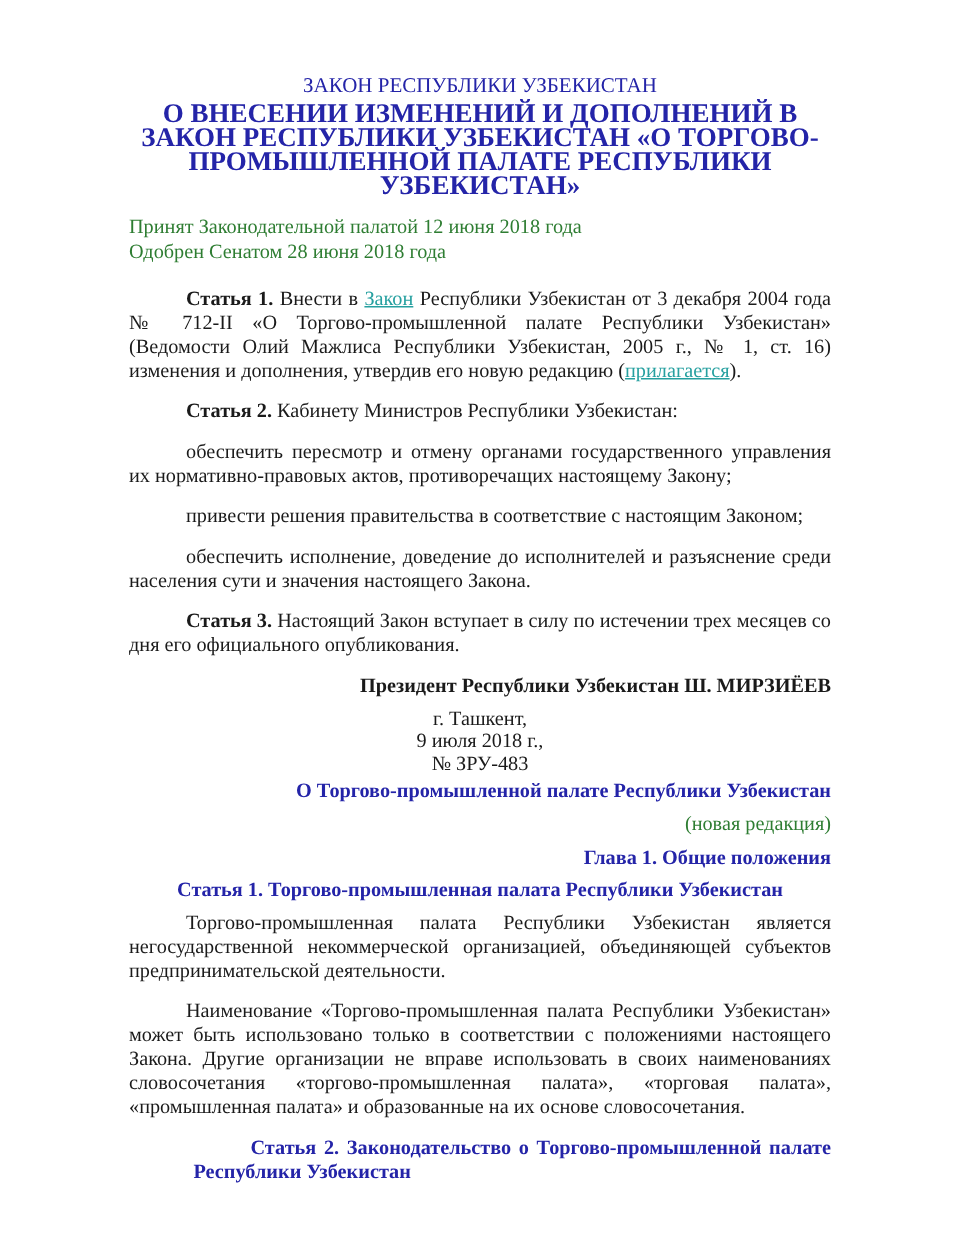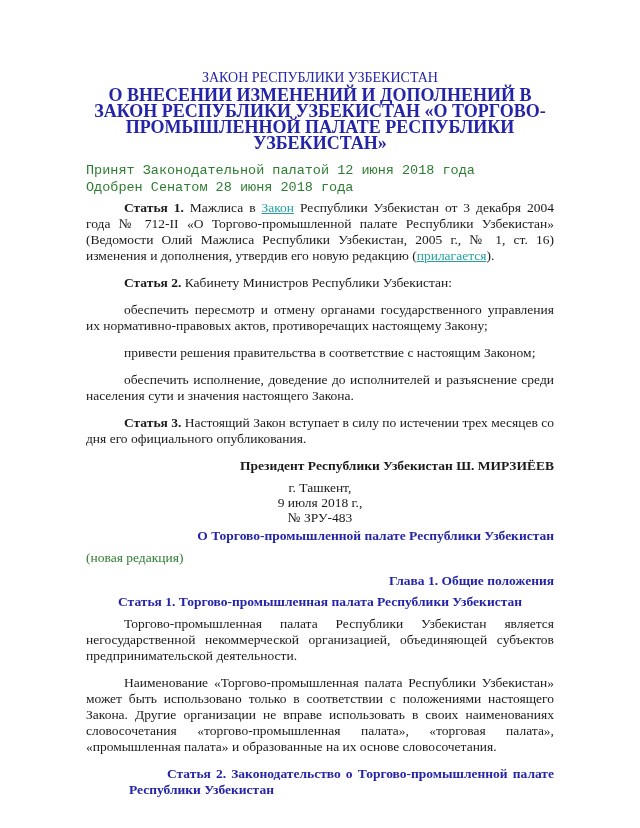--- a/index.html
+++ b/index.html
@@ -6,21 +6,21 @@
     margin: 0;
     padding: 0;
     background: #ffffff;
   }
   .page {
     position: relative;
     width: 640px;
     height: 828px;
     background: #ffffff;
     box-sizing: border-box;
-    padding: 70px 86px 0 86px;
+    padding: 50px 86px 0 86px;
     font-family: "Liberation Serif", "DejaVu Serif", serif;
     font-size: 13.5px;
     line-height: 16px;
     color: var(--body_text, #1a1a1a);
     overflow: hidden;
   }
   p { margin: 0; }
   .bold   { font-weight: bold; }
   .doc-title {
     text-align: center;
@@ -35,21 +35,21 @@
     font-weight: bold;
     font-size: 18px;
     line-height: 16px;
     margin-bottom: 11px;
   }
   .accept-line {
     color: var(--accept_green, #2e7d32);
     text-align: left;
     line-height: 17px;
   }
-  .accept-block { margin-bottom: 4px; font-family: Liberation Mono, monospace; }
+  .accept-block { margin-bottom: 15px; }
   .para {
     text-align: justify;
     text-indent: 38px;
     margin-bottom: 11px;
   }
   .link {
     color: var(--link_teal, #26a0a0);
     text-decoration: underline;
     cursor: pointer;
   }
@@ -62,21 +62,21 @@
     text-align: center;
     line-height: 15px;
   }
   .law-title {
     text-align: right;
     font-weight: bold;
     color: var(--heading_blue, #2424a8);
     margin: 3px 0 6px 0;
   }
   .edition-note {
-    text-align: left;
+    text-align: right;
     color: var(--accept_green, #2e7d32);
     margin-bottom: 7px;
   }
   .chapter-heading {
     text-align: right;
     font-weight: bold;
     color: var(--heading_blue, #2424a8);
     margin-bottom: 5px;
   }
   .article-heading-center {
@@ -101,21 +101,21 @@
 
   <p class="doc-title">ЗАКОН РЕСПУБЛИКИ УЗБЕКИСТАН</p>
 
   <p class="doc-title-bold">О ВНЕСЕНИИ ИЗМЕНЕНИЙ И ДОПОЛНЕНИЙ В ЗАКОН РЕСПУБЛИКИ УЗБЕКИСТАН «О ТОРГОВО-ПРОМЫШЛЕННОЙ ПАЛАТЕ РЕСПУБЛИКИ УЗБЕКИСТАН»</p>
 
   <div class="accept-block">
     <p class="accept-line">Принят Законодательной палатой 12 июня 2018 года</p>
     <p class="accept-line">Одобрен Сенатом 28 июня 2018 года</p>
   </div>
 
-  <p class="para"><span class="bold">Статья 1.</span><span> Мажлиса в </span><a class="link">Закон</a><span> Республики Узбекистан от 3 декабря 2004 года № 712-II «О Торгово-промышленной палате Республики Узбекистан» (Ведомости Олий Мажлиса Республики Узбекистан, 2005 г., № 1, ст. 16) изменения и дополнения, утвердив его новую редакцию (</span><a class="link">прилагается</a><span>).</span></p>
+  <p class="para"><span class="bold">Статья 1.</span><span> Внести в </span><a class="link">Закон</a><span> Республики Узбекистан от 3 декабря 2004 года № 712-II «О Торгово-промышленной палате Республики Узбекистан» (Ведомости Олий Мажлиса Республики Узбекистан, 2005 г., № 1, ст. 16) изменения и дополнения, утвердив его новую редакцию (</span><a class="link">прилагается</a><span>).</span></p>
 
   <p class="para"><span class="bold">Статья 2.</span><span> Кабинету Министров Республики Узбекистан:</span></p>
 
   <p class="para">обеспечить пересмотр и отмену органами государственного управления их нормативно-правовых актов, противоречащих настоящему Закону;</p>
   <p class="para">привести решения правительства в соответствие с настоящим Законом;</p>
   <p class="para">обеспечить исполнение, доведение до исполнителей и разъяснение среди населения сути и значения настоящего Закона.</p>
 
   <p class="para"><span class="bold">Статья 3.</span><span> Настоящий Закон вступает в силу по истечении трех месяцев со дня его официального опубликования.</span></p>
 
   <p class="signature">Президент Республики Узбекистан Ш. МИРЗИЁЕВ</p>

